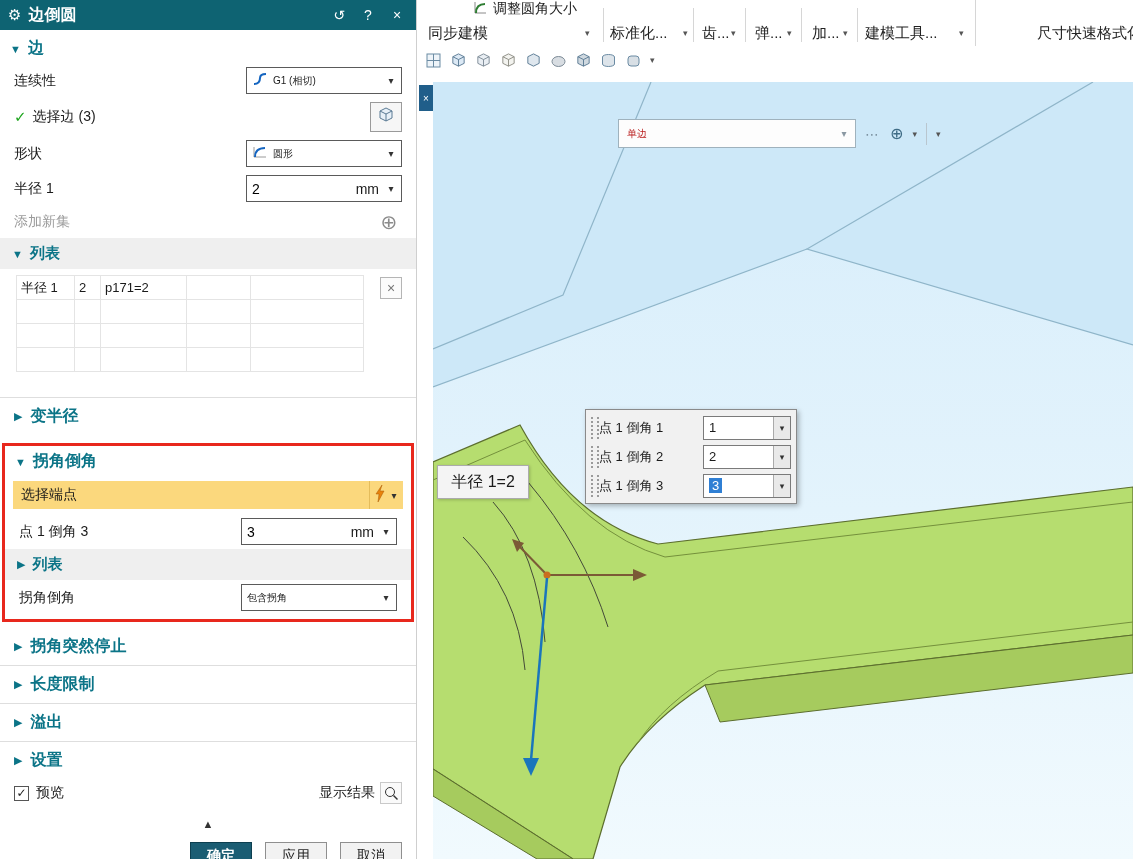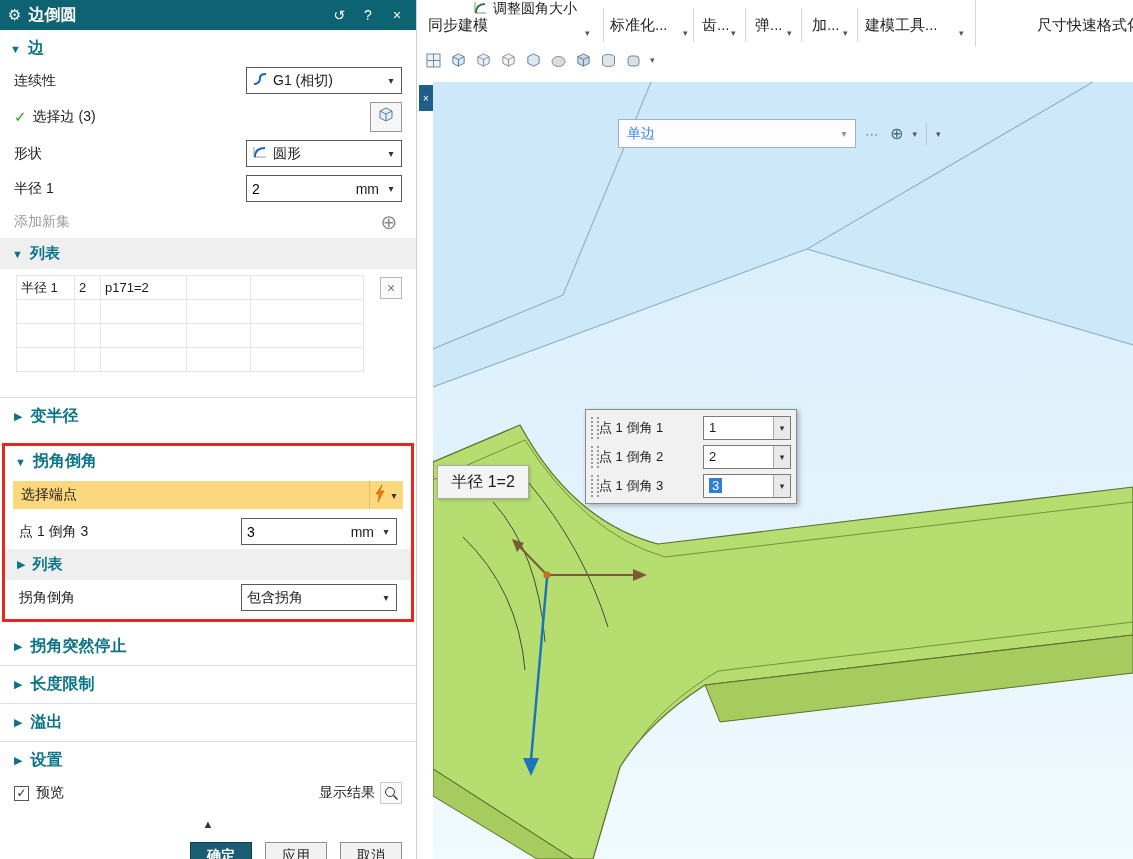--- a/index.html
+++ b/index.html
@@ -12,21 +12,21 @@
 .t-icon{font-size:15px;}
 .t-text{flex:1;font-size:16px;font-weight:bold;font-family:Liberation Mono, monospace;}
 .t-btn{width:22px;text-align:center;font-size:14px;}
 .sec-header{display:flex;align-items:center;gap:7px;padding:8px 10px 4px;color:#0b7487;font-weight:bold;font-size:16px;}
 .tri{font-size:11px;}
 .row{display:flex;align-items:center;padding:4px 14px;min-height:34px;}
 .row-label{flex:1;font-size:14px;}
 .row-label.dim{color:#9b9b9b;}
 .check{color:#1ea51e;font-weight:bold;margin-right:6px;font-size:15px;}
 .combo,.unit-field{width:156px;height:27px;border:1px solid #5a5a5a;background:#fff;display:flex;align-items:center;padding:0 3px 0 5px;gap:5px;flex:0 0 auto;}
-.cval{flex:1;font-size:14px;white-space:nowrap;overflow:hidden;}
+.cval{flex:1;font-size:10px;white-space:nowrap;overflow:hidden;}
 .caret{font-size:10px;color:#333;width:14px;text-align:center;flex:0 0 auto;}
 .num{flex:1;border:0;outline:0;font-size:14px;font-family:inherit;min-width:0;width:40px;background:transparent;}
 .unit{font-size:14px;}
 .tool-btn{width:32px;height:30px;border:1px solid #9a9a9a;background:#f6f6f6;display:flex;align-items:center;justify-content:center;}
 .plus-btn{width:26px;text-align:center;font-size:20px;color:#8c8c8c;}
 .sub-header{display:flex;align-items:center;gap:7px;padding:6px 12px;background:#efefef;color:#0b7487;font-weight:bold;font-size:15px;}
 .list-wrap{position:relative;margin:6px 14px 8px 16px;height:108px;}
 table.list-table{border-collapse:collapse;width:348px;background:#fff;border:1px solid #d8d8d8;}
 .list-table td{border:1px solid #e4e4e4;height:24px;font-size:13px;padding:0 4px;white-space:nowrap;}
 .x-btn{position:absolute;right:0;top:2px;width:22px;height:22px;border:1px solid #b5b5b5;background:#fbfbfb;color:#777;display:flex;align-items:center;justify-content:center;font-size:14px;}
@@ -41,35 +41,35 @@
 .show-result{margin-left:auto;display:flex;align-items:center;gap:5px;font-size:14px;}
 .mag-btn{width:22px;height:22px;display:flex;align-items:center;justify-content:center;border:1px solid #c9c9c9;background:#fafafa;}
 .collapse{position:absolute;top:818px;left:0;right:0;text-align:center;font-size:11px;color:#333;}
 .btn-row{position:absolute;top:842px;left:0;right:0;display:flex;justify-content:flex-end;gap:13px;padding-right:14px;}
 .btn{height:28px;padding:0 16px;display:flex;align-items:center;font-size:14px;border:1px solid #8f8f8f;background:#f2f2f2;color:#222;}
 .btn.ok{background:#1b5d73;border-color:#0d3f50;color:#fff;font-weight:bold;}
 
 
 .right{position:absolute;left:417px;top:0;width:716px;height:859px;background:#fff;}
 .rib-clip{position:absolute;left:56px;top:0;height:17px;display:flex;align-items:flex-start;gap:5px;font-size:14px;overflow:hidden;color:#222;}
-.rlabel{position:absolute;top:16px;font-size:15px;color:#222;white-space:nowrap;}
+.rlabel{position:absolute;top:24px;font-size:15px;color:#222;white-space:nowrap;}
 .rcaret{position:absolute;top:28px;font-size:9px;color:#555;}
 .vsep{position:absolute;top:8px;height:34px;width:1px;background:#d6d6d6;}
 .vsep.tall{top:0;height:46px;}
 .icon-row{position:absolute;left:6px;top:50px;display:flex;align-items:center;gap:5px;}
 .srow-icon{width:20px;height:20px;display:flex;align-items:center;justify-content:center;}
 .icon-row .rcaret2{font-size:9px;color:#555;margin-left:2px;}
 
 
 .vp{position:absolute;left:16px;top:82px;width:700px;height:777px;background:linear-gradient(180deg,#d6edfb 0%,#e3f3fc 55%,#f1fafe 100%);overflow:hidden;}
 .vp-tab{position:absolute;left:2px;top:85px;width:14px;height:26px;background:#205e8a;color:#fff;font-size:10px;display:flex;align-items:center;justify-content:center;}
 svg.scene{position:absolute;left:0;top:0;}
 .sel-bar{position:absolute;left:185px;top:37px;display:flex;align-items:center;gap:9px;}
 .filter-combo{width:238px;height:29px;background:#fdfdfd;border:1px solid #9fb2bd;display:flex;align-items:center;padding:0 4px 0 8px;}
-.filter-combo .cval{color:#3b82f6;}
+.filter-combo .cval{color:#b91c1c;}
 .filter-combo .caret{color:#8a98a2;}
 .sb-ell{color:#7d93a2;font-size:14px;letter-spacing:2px;}
 .sb-ico{color:#3f6c86;font-size:16px;}
 .sb-caret{font-size:9px;color:#555;}
 .sb-div{width:1px;height:22px;background:#b9c6cf;}
 .fdlg{position:absolute;left:152px;top:327px;width:212px;background:#f1f1f1;border:1px solid #8a8a8a;box-shadow:2px 2px 5px rgba(0,0,0,.28);padding:3px 5px;}
 .fd-row{display:flex;align-items:center;height:29px;gap:0;}
 .grip{width:8px;height:22px;border-left:2px dotted #9a9a9a;border-right:2px dotted #9a9a9a;}
 .fd-label{font-size:13px;white-space:nowrap;flex:1;}
 .fd-combo{width:88px;height:24px;background:#fff;border:1px solid #7a7a7a;display:flex;align-items:center;padding-left:5px;flex:0 0 auto;}

